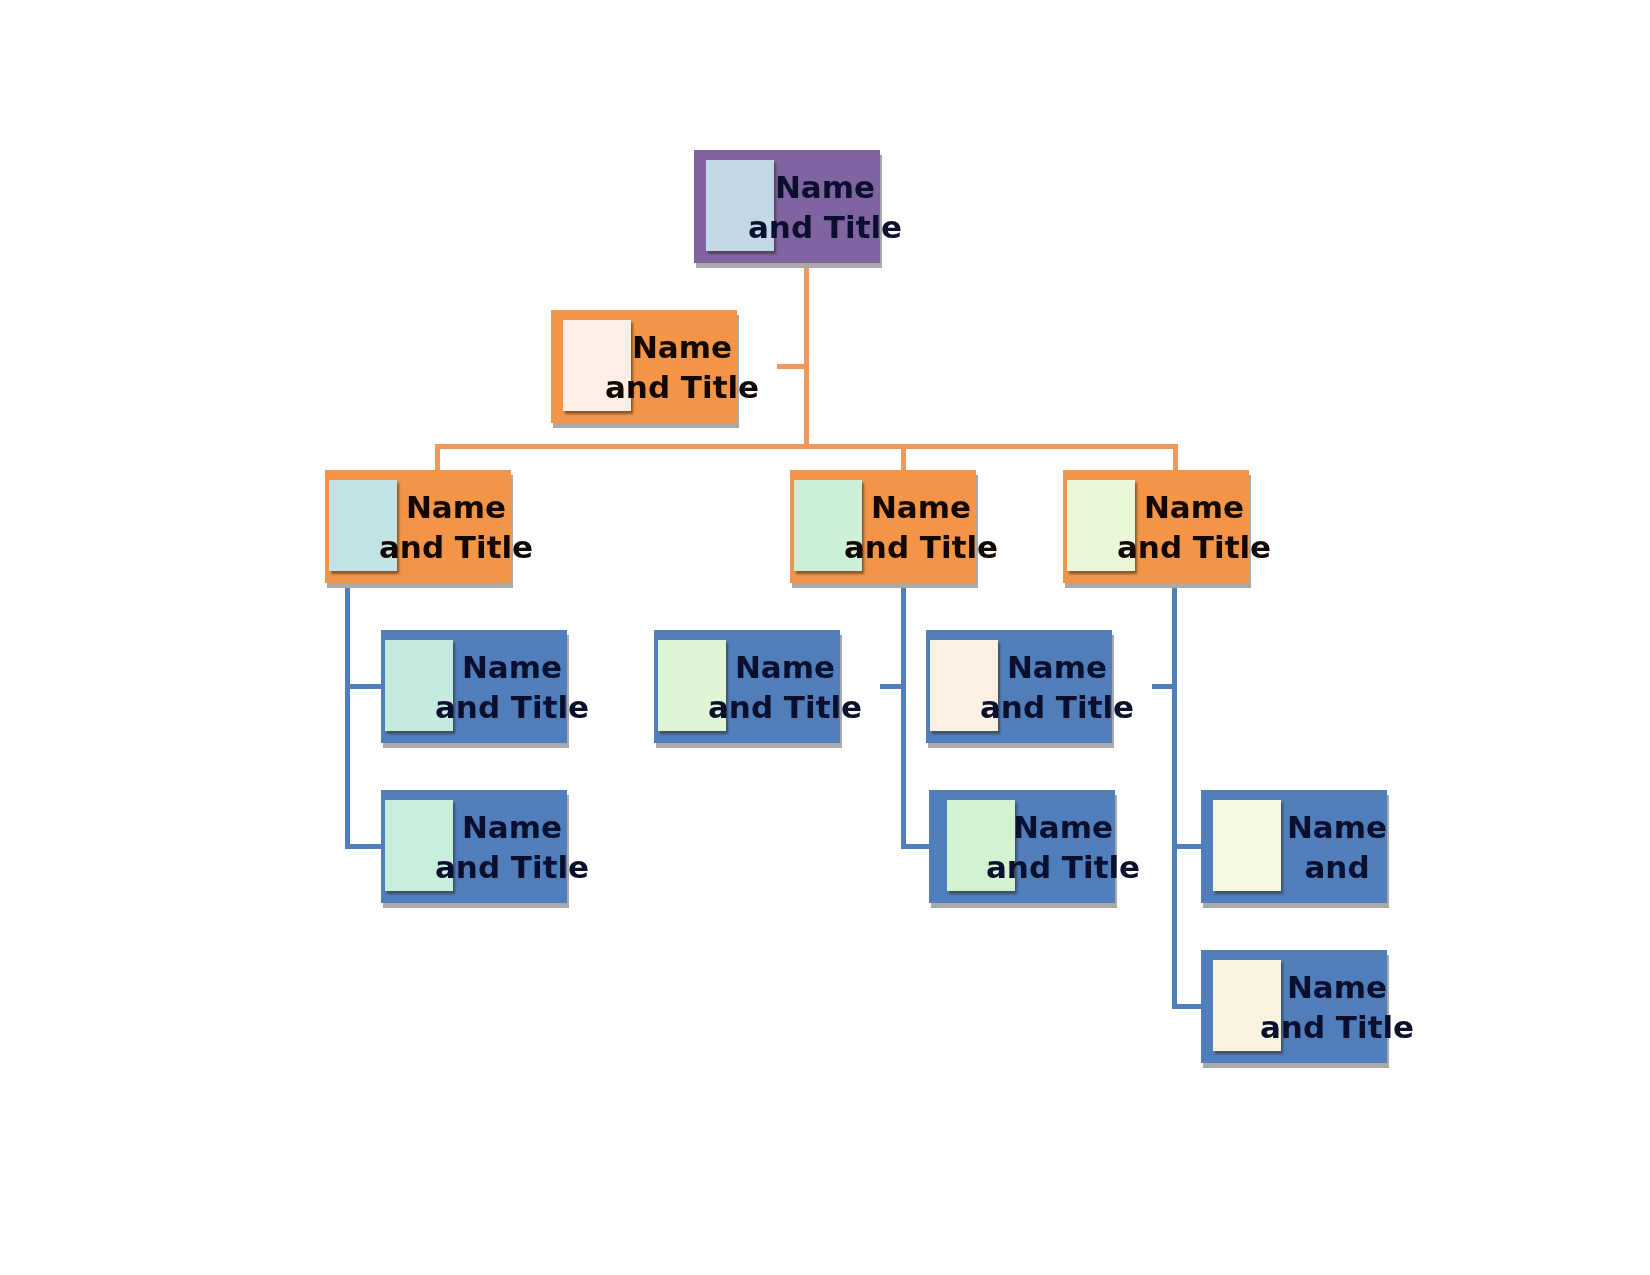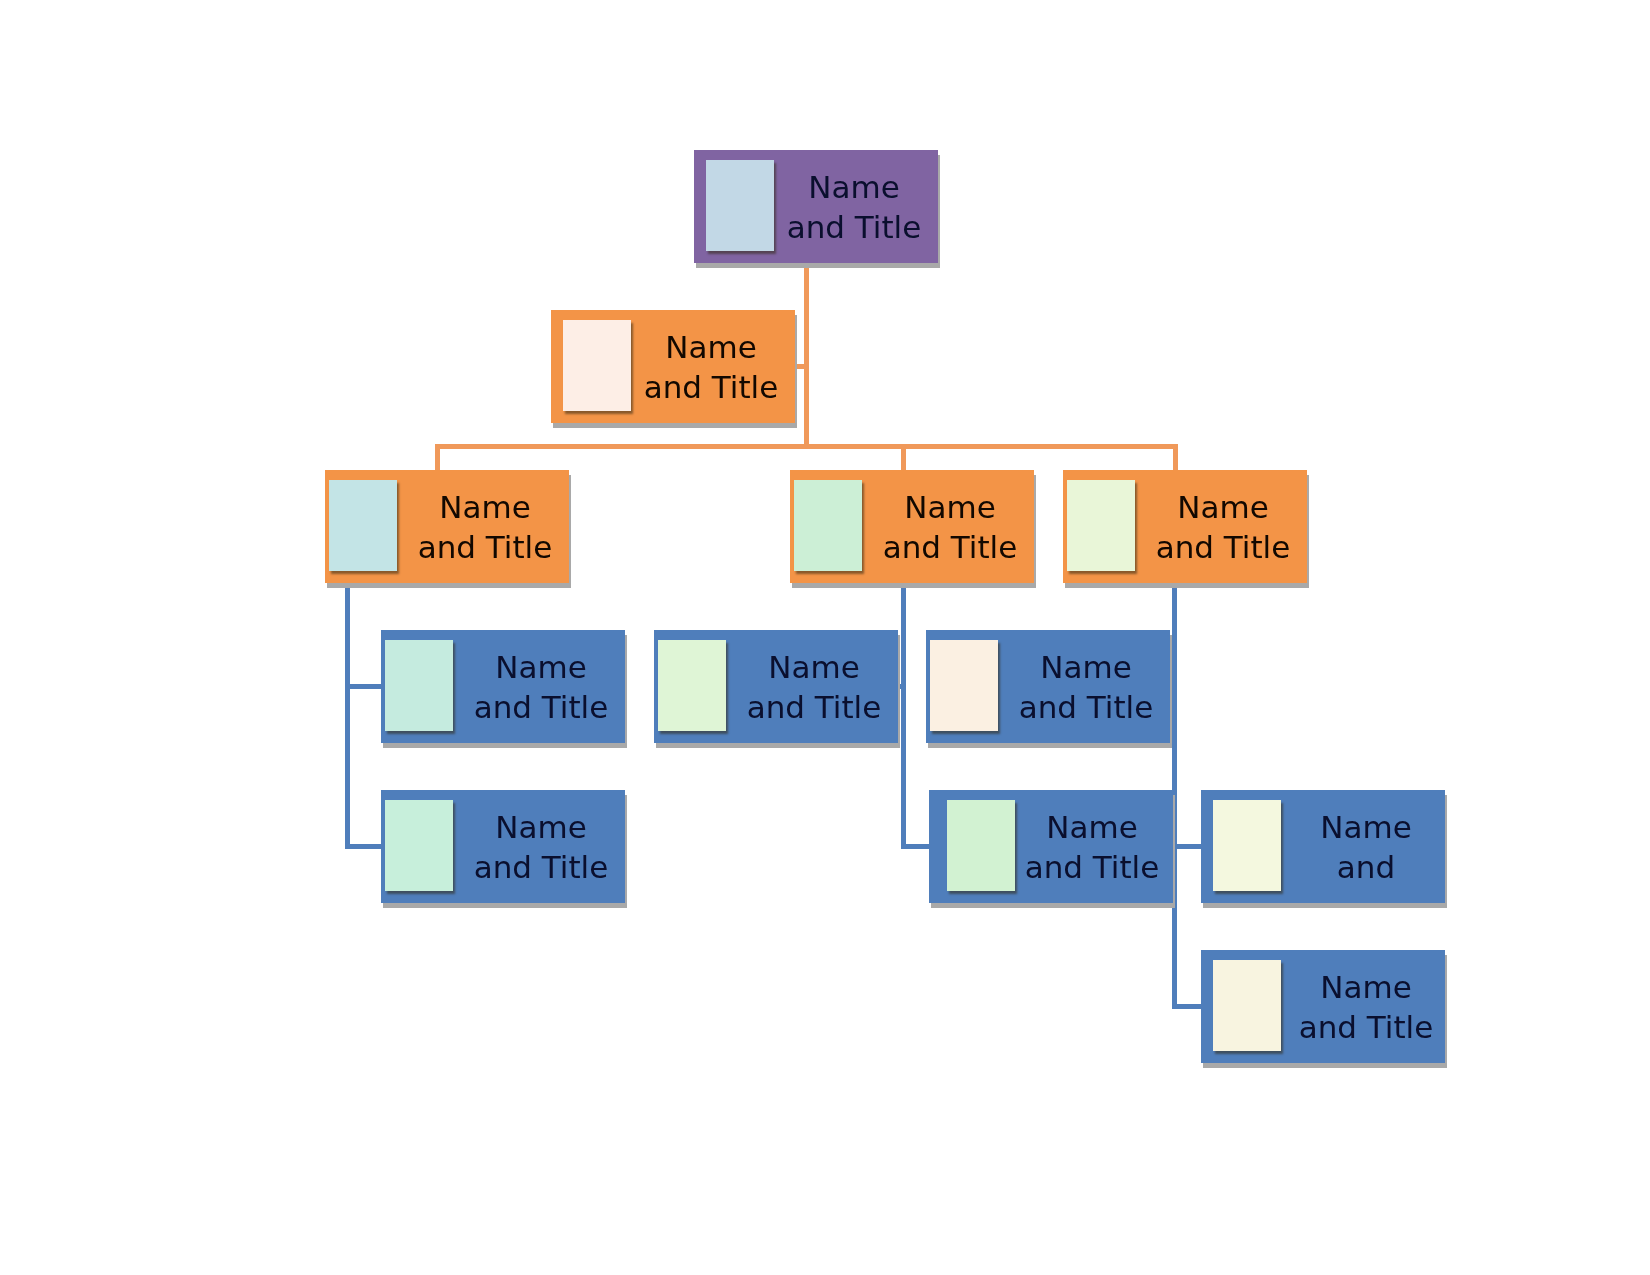--- a/index.html
+++ b/index.html
@@ -4,22 +4,23 @@
 <style>
   html, body { margin: 0; padding: 0; }
   body {
     width: 1650px; height: 1275px; background: #ffffff; position: relative; overflow: hidden;
     font-family: "DejaVu Sans", "Liberation Sans", sans-serif;
   }
   .line { position: absolute; }
   .line.orange { background: #f0995a; }
   .line.blue { background: #4f7ebb; }
   .node {
-    position: absolute; width: 244px; height: 113px;
+    position: absolute; width: 186px; height: 113px;
     box-shadow: 2px 5px 0 #a9a9a9;
+    font-weight: bold;
   }
   .node.purple { background: #8064a2; }
   .node.orange { background: #f39447; }
   .node.blue { background: #4f7ebb; }
   .photo {
     position: absolute; left: 12px; top: 10px; width: 68px; height: 91px;
     box-shadow: 2px 3px 2px rgba(50,40,20,0.55);
   }
   .label {
     position: absolute; left: 80px; right: 4px; top: 0; bottom: 0;

